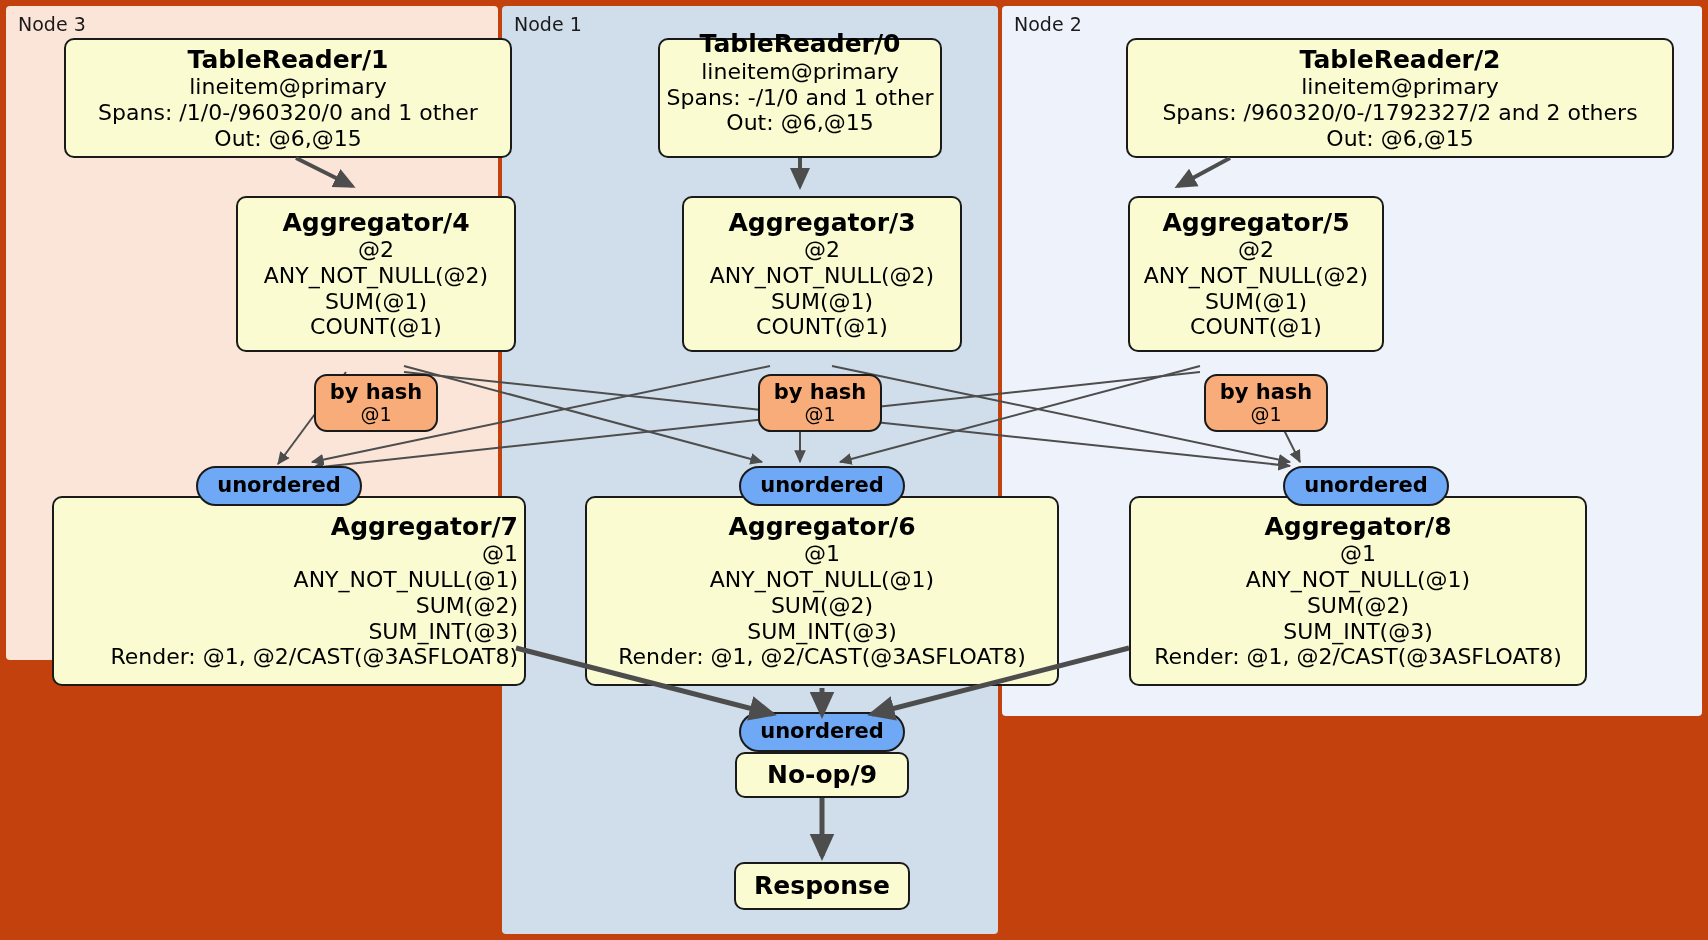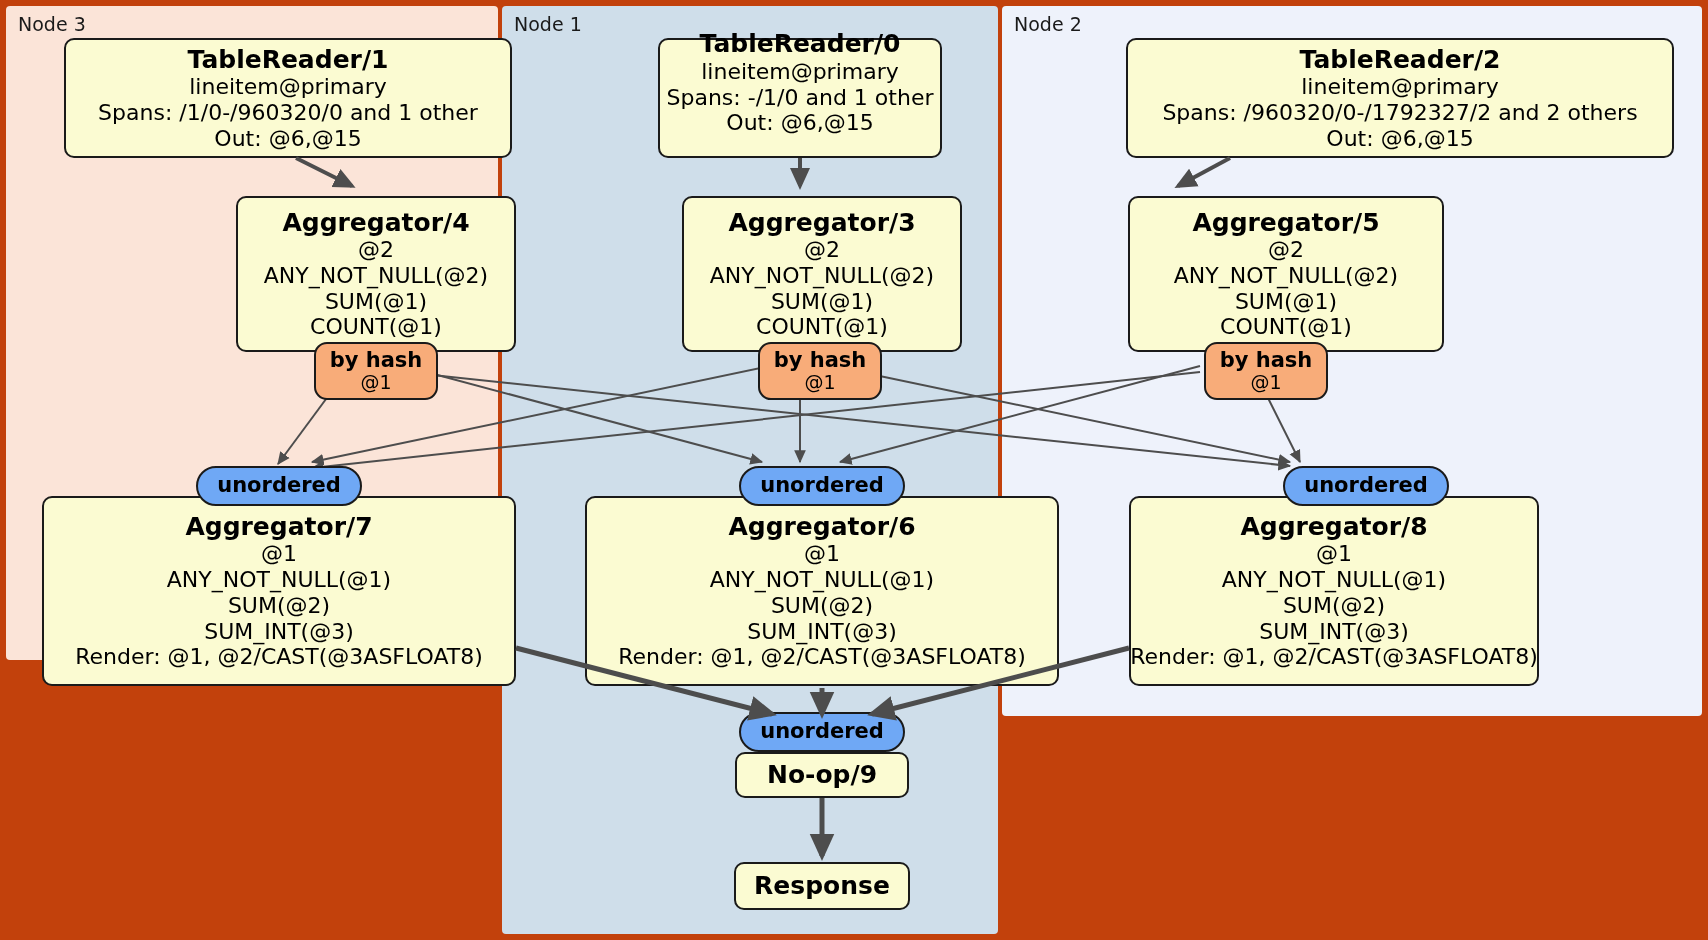--- a/index.html
+++ b/index.html
@@ -72,20 +72,21 @@
     display: flex;
     flex-direction: column;
     justify-content: center;
     align-items: center;
     color: #000000;
     z-index: 6;
   }
   .pill-hash {
     background: #f8ac79;
     border-radius: 13px;
+    margin-top: 32px;
   }
   .pill-unordered {
     background: #6fa8f5;
     border-radius: 20px;
   }
   .pill-title {
     font-size: 21px;
     font-weight: bold;
     line-height: 1.1;
     white-space: nowrap;
@@ -194,21 +195,21 @@
   </div>
 
   <div class="proc-box" style="left:682px; top:196px; width:280px; height:156px;">
     <div class="proc-title">Aggregator/3</div>
     <div class="proc-line">@2</div>
     <div class="proc-line">ANY_NOT_NULL(@2)</div>
     <div class="proc-line">SUM(@1)</div>
     <div class="proc-line">COUNT(@1)</div>
   </div>
 
-  <div class="proc-box" style="left:1128px; top:196px; width:316px; height:156px;">
+  <div class="proc-box" style="left:1128px; top:196px; width:256px; height:156px;">
     <div class="proc-title">Aggregator/5</div>
     <div class="proc-line">@2</div>
     <div class="proc-line">ANY_NOT_NULL(@2)</div>
     <div class="proc-line">SUM(@1)</div>
     <div class="proc-line">COUNT(@1)</div>
   </div>
 
   <div class="pill pill-hash" style="left:314px; top:342px; width:124px; height:58px;">
     <div class="pill-title">by hash</div>
     <div class="pill-sub">@1</div>
@@ -229,39 +230,39 @@
   </div>
 
   <div class="pill pill-unordered" style="left:739px; top:466px; width:166px; height:40px;">
     <div class="pill-title">unordered</div>
   </div>
 
   <div class="pill pill-unordered" style="left:1283px; top:466px; width:166px; height:40px;">
     <div class="pill-title">unordered</div>
   </div>
 
-  <div class="proc-box" style="left:42px; top:496px; width:474px; height:190px;">
+  <div class="proc-box" style="left:52px; top:496px; width:474px; height:190px;align-items:flex-end;">
     <div class="proc-title">Aggregator/7</div>
     <div class="proc-line">@1</div>
     <div class="proc-line">ANY_NOT_NULL(@1)</div>
     <div class="proc-line">SUM(@2)</div>
     <div class="proc-line">SUM_INT(@3)</div>
     <div class="proc-line">Render: @1, @2/CAST(@3ASFLOAT8)</div>
   </div>
 
   <div class="proc-box" style="left:585px; top:496px; width:474px; height:190px;">
     <div class="proc-title">Aggregator/6</div>
     <div class="proc-line">@1</div>
     <div class="proc-line">ANY_NOT_NULL(@1)</div>
     <div class="proc-line">SUM(@2)</div>
     <div class="proc-line">SUM_INT(@3)</div>
     <div class="proc-line">Render: @1, @2/CAST(@3ASFLOAT8)</div>
   </div>
 
-  <div class="proc-box" style="left:1129px; top:496px; width:410px; height:190px;">
+  <div class="proc-box" style="left:1129px; top:496px; width:458px; height:190px;">
     <div class="proc-title">Aggregator/8</div>
     <div class="proc-line">@1</div>
     <div class="proc-line">ANY_NOT_NULL(@1)</div>
     <div class="proc-line">SUM(@2)</div>
     <div class="proc-line">SUM_INT(@3)</div>
     <div class="proc-line">Render: @1, @2/CAST(@3ASFLOAT8)</div>
   </div>
 
   <div class="pill pill-unordered" style="left:739px; top:712px; width:166px; height:40px;">
     <div class="pill-title">unordered</div>

